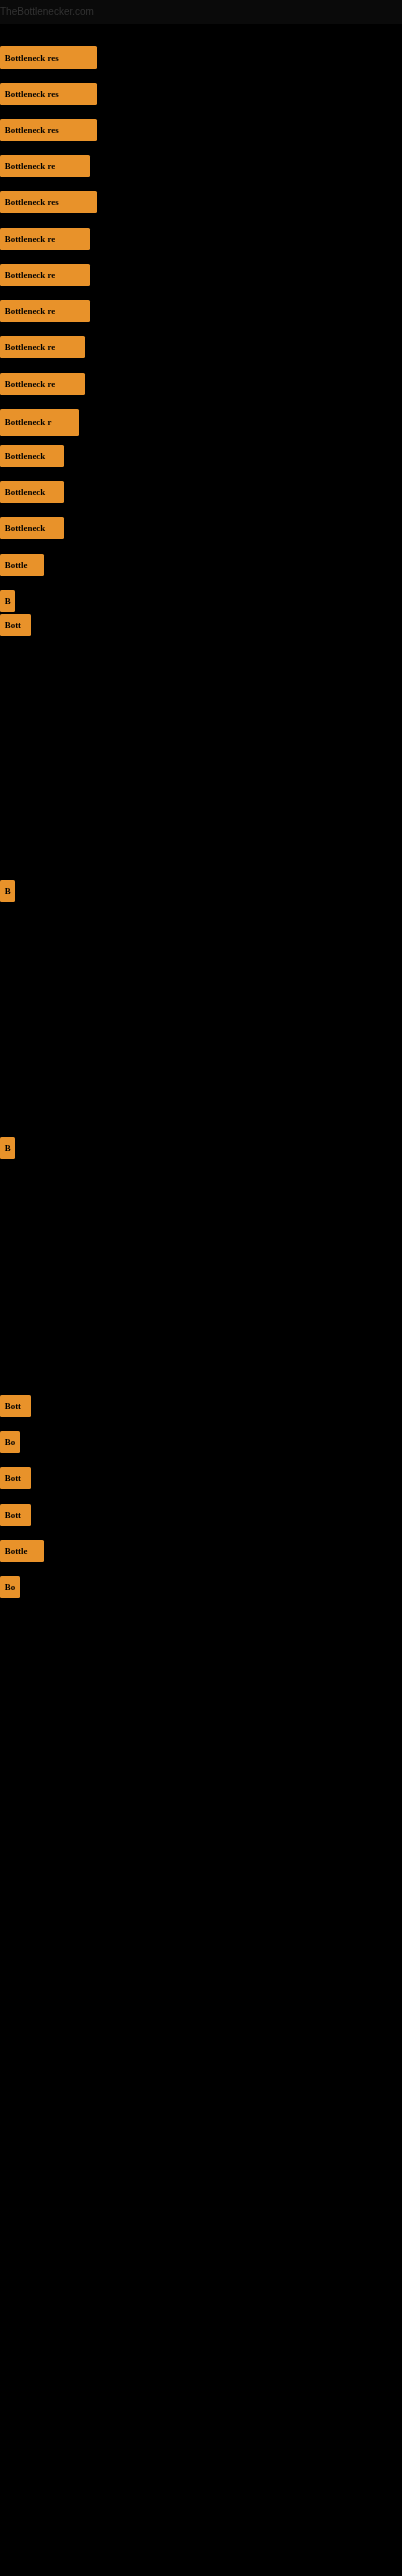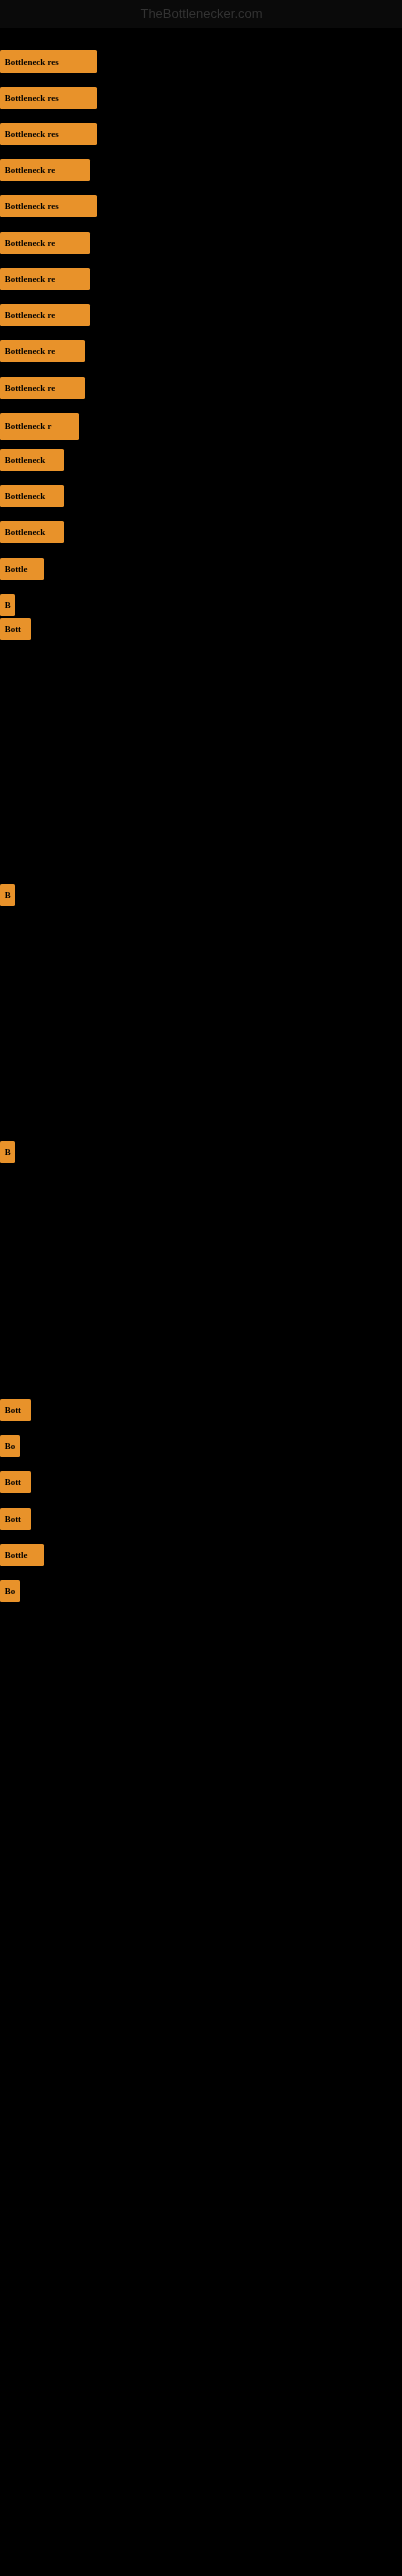--- a/index.html
+++ b/index.html
@@ -11,23 +11,22 @@
     body {
       background-color: #000000;
       width: 403px;
       min-height: 2576px;
       font-family: Arial, sans-serif;
       position: relative;
       overflow-x: hidden;
     }
 
     .site-title {
-      text-align: center;
       color: #333333;
-      font-size: 13px;
+      font-size: 10px;
       padding: 6.4px 0;
       background: #0a0a0a;
       position: relative;
       z-index: 10;
     }
 
     .bottleneck-item {
       position: absolute;
       left: 0;
       background-color: #e8922a;

